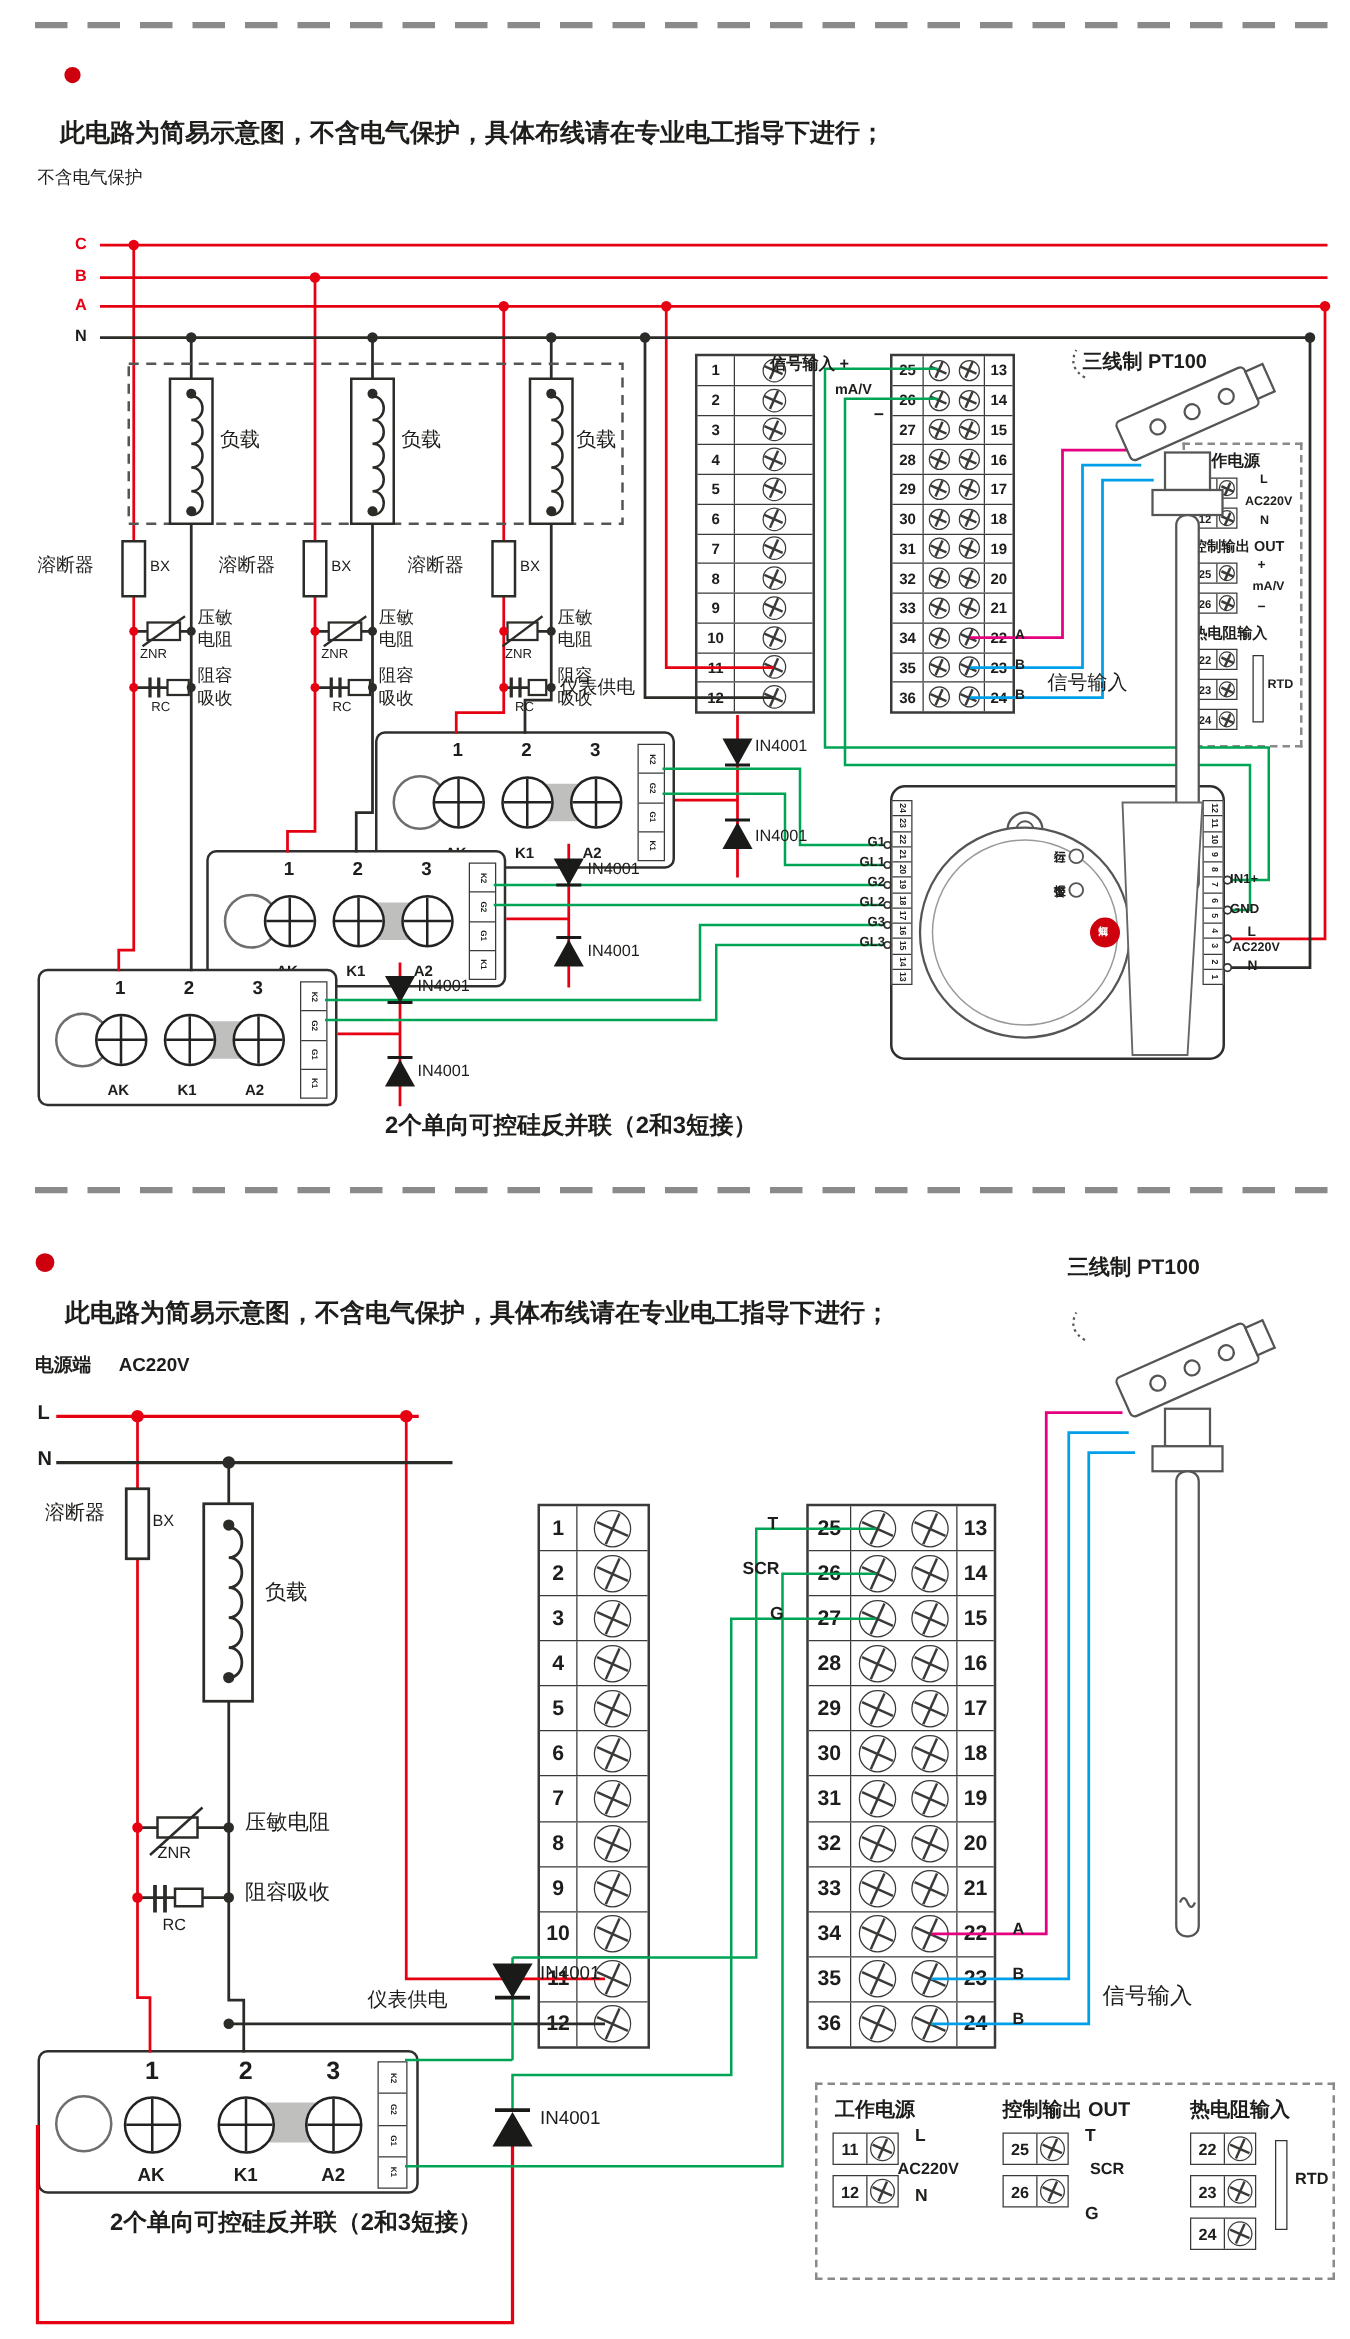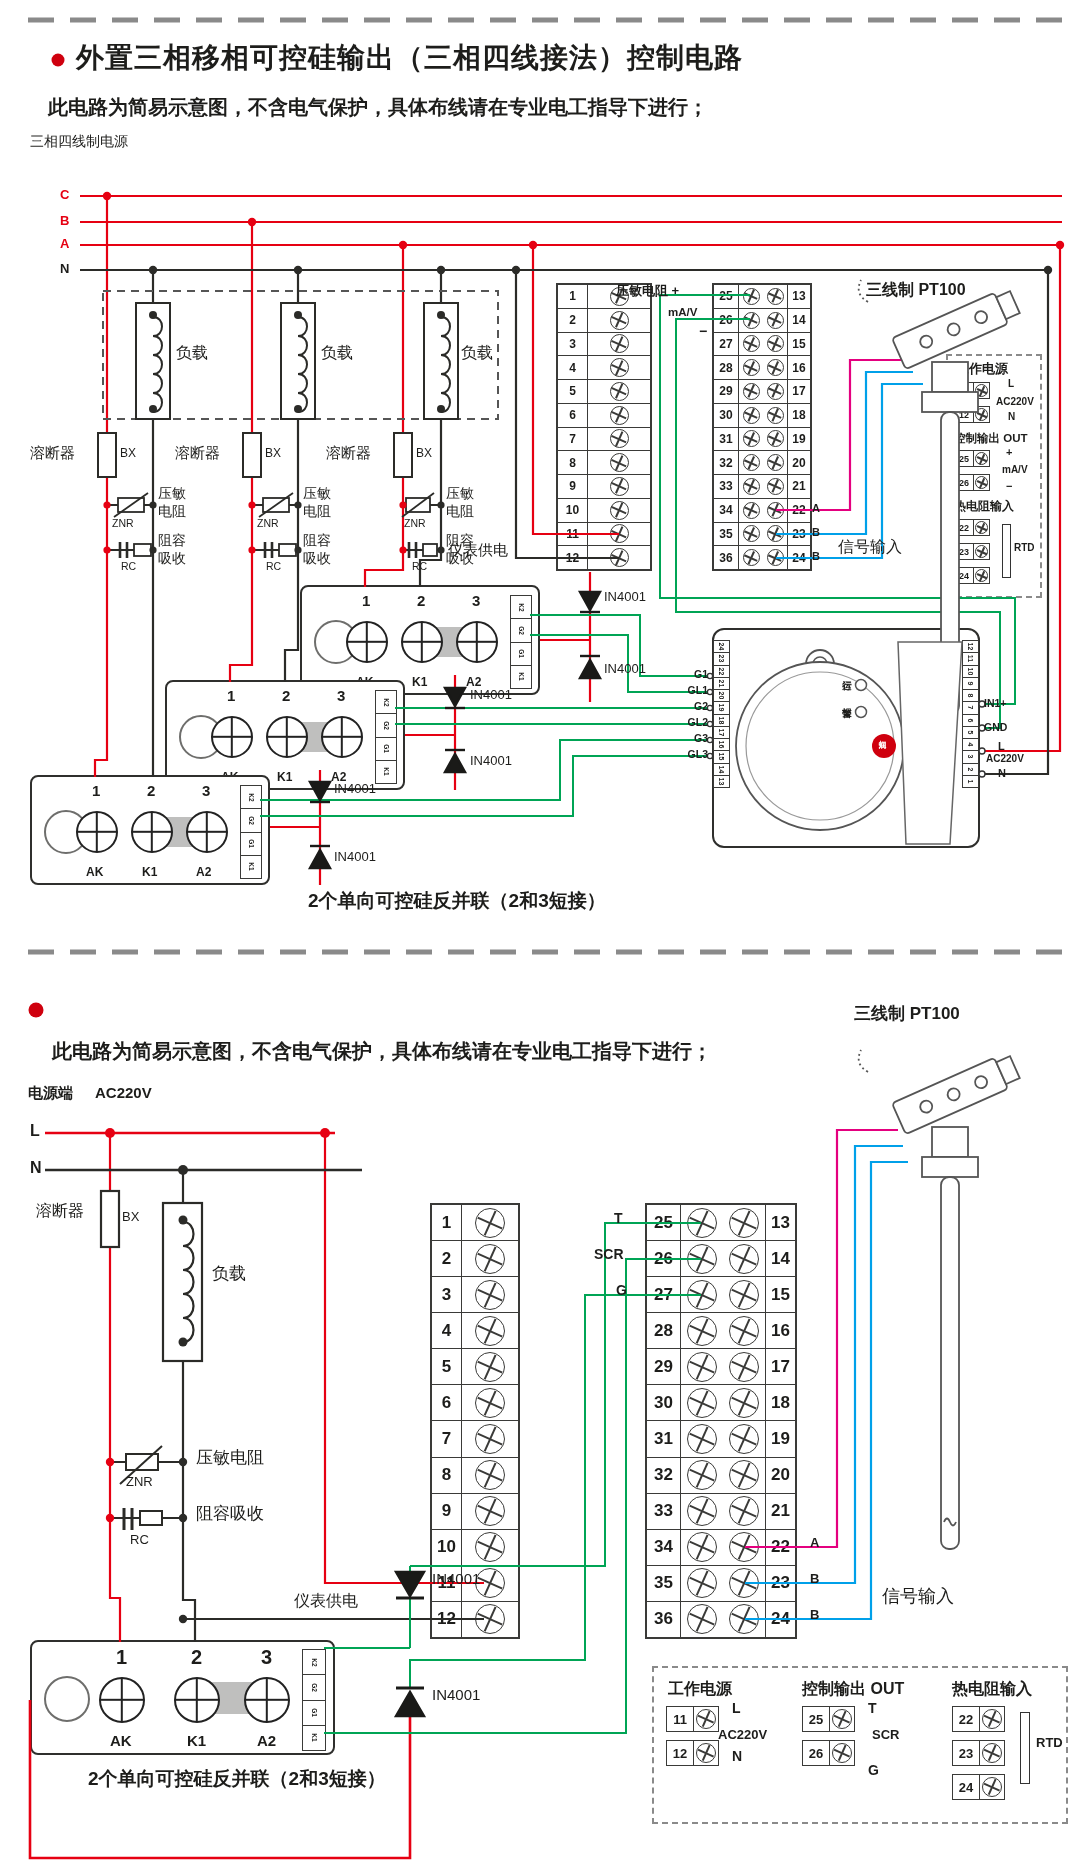--- a/index.html
+++ b/index.html
@@ -1018,23 +1018,22 @@
       <circle cx="183" cy="1518" r="4.2"></circle>
         <circle cx="183" cy="1619" r="4.2"></circle>
       <circle cx="183" cy="1220" r="4.5"></circle>
         <circle cx="183" cy="1342" r="4.5"></circle>
     </g>
 
     <circle cx="58" cy="60" r="6.5" fill="#cf000e"></circle>
     <circle cx="36" cy="1010" r="7.5" fill="#cf000e"></circle>
   </svg>
 
-  <div class="lab b lbl" style="left:76px;top:42px;font-size:28px;letter-spacing:1px">外置三相移相可控硅输出（三相四线接法）控制电路</div>
   <div class="lab b lbl" style="left:48px;top:96px;font-size:20px">此电路为简易示意图，不含电气保护，具体布线请在专业电工指导下进行；</div>
-  <div class="lab lbl" style="left:30px;top:133px;font-size:14px">三相四线制电源</div>
+  <div class="lab lbl" style="left:30px;top:133px;font-size:14px">不含电气保护</div>
   <div class="lab b red lbl" style="left:60px;top:188px;font-size:13px">C</div>
   <div class="lab b red lbl" style="left:60px;top:214px;font-size:13px">B</div>
   <div class="lab b red lbl" style="left:60px;top:237px;font-size:13px">A</div>
   <div class="lab b lbl" style="left:60px;top:262px;font-size:13px">N</div>
 
   <div class="lab lbl" style="left:176px;top:344px;font-size:16px">负载</div>
   <div class="lab lbl" style="left:321px;top:344px;font-size:16px">负载</div>
   <div class="lab lbl" style="left:461px;top:344px;font-size:16px">负载</div>
 
   <div class="lab lbl" style="left:30px;top:444px;font-size:15px">溶断器</div>
@@ -1050,21 +1049,21 @@
   <div class="lab lbl" style="left:112px;top:517px;font-size:10.5px">ZNR</div>
   <div class="lab lbl" style="left:257px;top:517px;font-size:10.5px">ZNR</div>
   <div class="lab lbl" style="left:404px;top:517px;font-size:10.5px">ZNR</div>
   <div class="lab wrap2 lbl" style="left:158px;top:532px;font-size:14px">阻容吸收</div>
   <div class="lab wrap2 lbl" style="left:303px;top:532px;font-size:14px">阻容吸收</div>
   <div class="lab wrap2 lbl" style="left:446px;top:532px;font-size:14px">阻容吸收</div>
   <div class="lab lbl" style="left:121px;top:560px;font-size:10.5px">RC</div>
   <div class="lab lbl" style="left:266px;top:560px;font-size:10.5px">RC</div>
   <div class="lab lbl" style="left:412px;top:560px;font-size:10.5px">RC</div>
 
-  <div class="lab b lbl" style="left:616px;top:284px;font-size:13px">压敏电阻 +</div>
+  <div class="lab b lbl" style="left:616px;top:284px;font-size:13px">信号输入 +</div>
   <div class="lab b lbl" style="left:668px;top:306px;font-size:11.5px">mA/V</div>
   <div class="lab b lbl" style="left:699px;top:323px;font-size:14px">−</div>
   <div class="lab lbl" style="left:448px;top:541px;font-size:15px">仪表供电</div>
   <div class="lab b lbl" style="left:812px;top:502px;font-size:11px">A</div>
   <div class="lab b lbl" style="left:812px;top:526px;font-size:11px">B</div>
   <div class="lab b lbl" style="left:812px;top:550px;font-size:11px">B</div>
   <div class="lab lbl" style="left:838px;top:538px;font-size:16px">信号输入</div>
   <div class="lab b lbl" style="left:866px;top:281px;font-size:16px">三线制 PT100</div>
 
   <div class="lab lbl" style="left:604px;top:590px;font-size:13px">IN4001</div>

